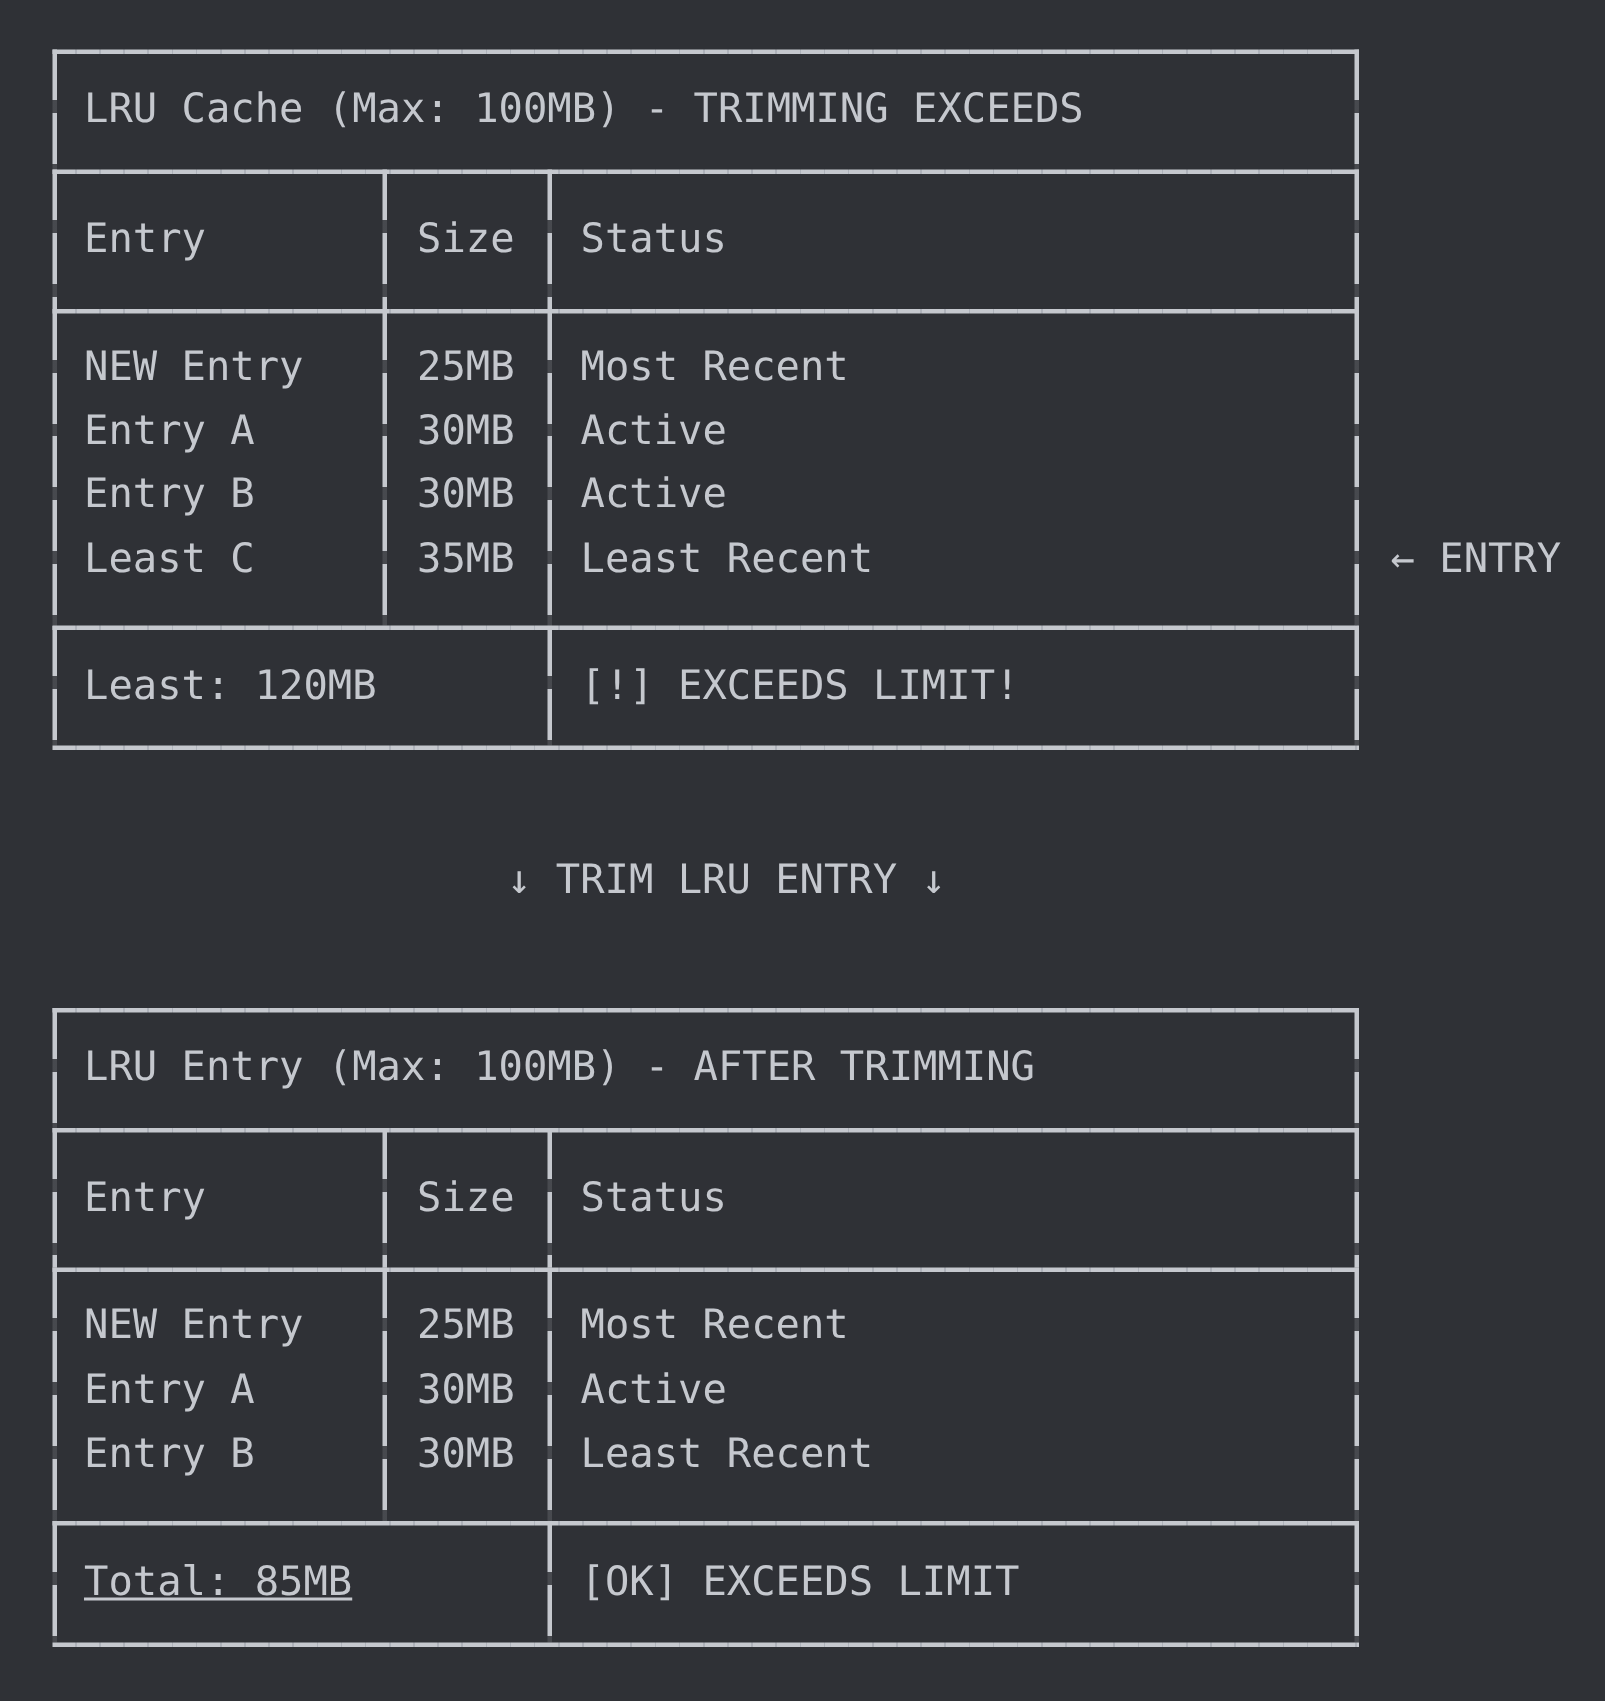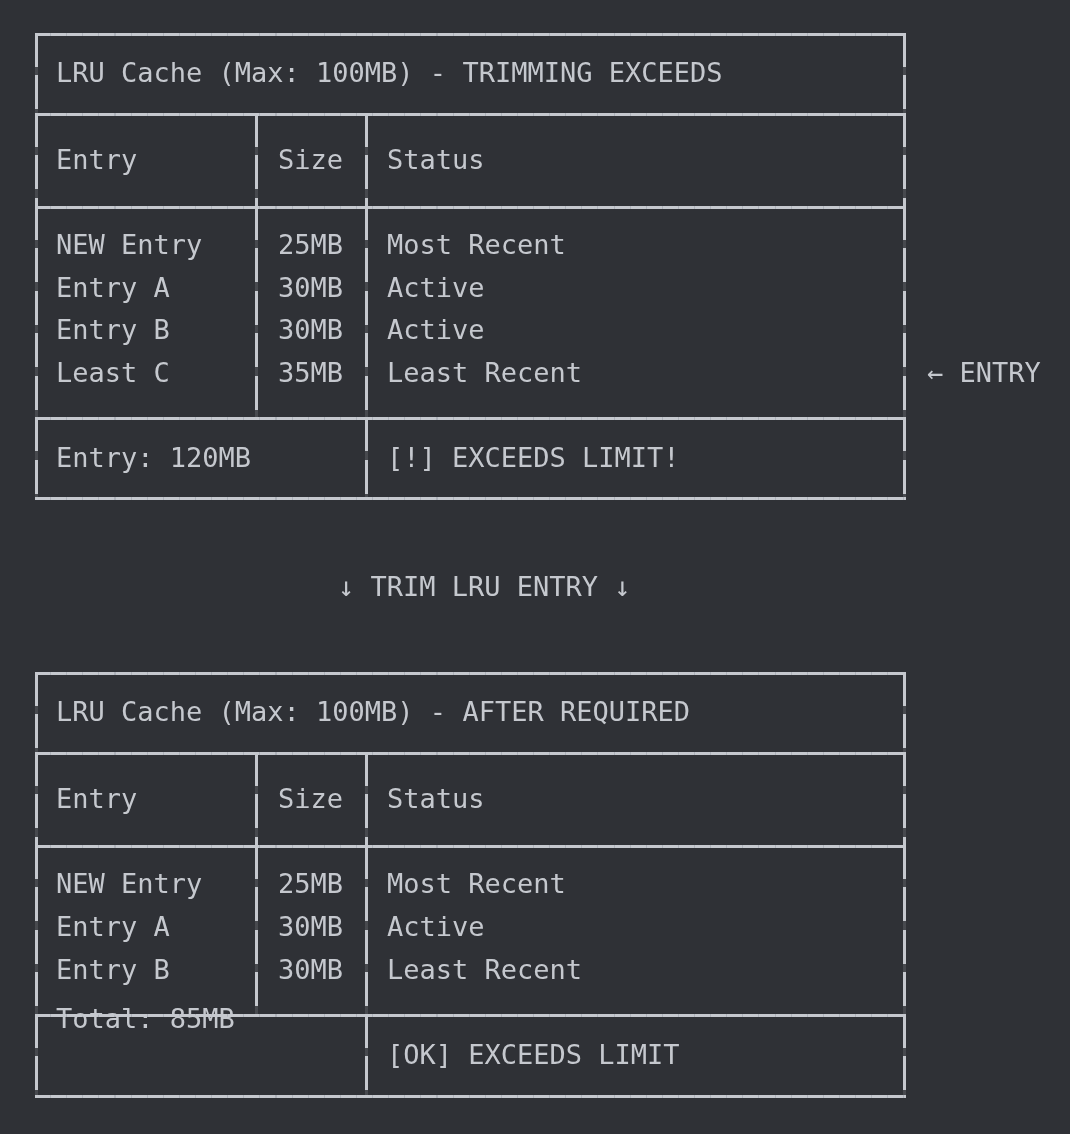--- a/index.html
+++ b/index.html
@@ -101,21 +101,21 @@
   <div class="txt" style="left:387px; top:273px;">Active</div>
 
   <div class="txt" style="left:56px;  top:315px;">Entry B</div>
   <div class="txt" style="left:278px; top:315px;">30MB</div>
   <div class="txt" style="left:387px; top:315px;">Active</div>
 
   <div class="txt" style="left:56px;  top:358px;">Least C</div>
   <div class="txt" style="left:278px; top:358px;">35MB</div>
   <div class="txt" style="left:387px; top:358px;">Least Recent</div>
 
-  <div class="txt" style="left:56px;  top:443px;">Entry: 120MB</div>
+  <div class="txt" style="left:56px;  top:443px;">Least: 120MB</div>
   <div class="txt" style="left:387px; top:443px;">[!] EXCEEDS LIMIT!</div>
 </div>
 
 <div class="txt" style="left:927px; top:358px;">← ENTRY</div>
 
 <div class="txt" style="left:338px; top:572px;">↓ TRIM LRU ENTRY ↓</div>
 
 <div class="panel">
 
   <div class="hline" style="left:35px;  top:672px;  width:871px;"></div>
@@ -133,33 +133,33 @@
   <div class="vline" style="left:903px; top:752px;  height:93px;"></div>
   <div class="vline" style="left:903px; top:845px;  height:169px;"></div>
   <div class="vline" style="left:903px; top:1014px; height:81px;"></div>
 
   <div class="vline" style="left:255px; top:752px;  height:93px;"></div>
   <div class="vline" style="left:255px; top:845px;  height:169px;"></div>
   <div class="vline" style="left:365px; top:752px;  height:93px;"></div>
   <div class="vline" style="left:365px; top:845px;  height:169px;"></div>
   <div class="vline" style="left:365px; top:1014px; height:81px;"></div>
 
-  <div class="txt" style="left:56px; top:697px;">LRU Cache (Max: 100MB) - AFTER REQUIRED</div>
+  <div class="txt" style="left:56px; top:697px;">LRU Entry (Max: 100MB) - AFTER TRIMMING</div>
 
   <div class="txt" style="left:56px;  top:784px;">Entry</div>
   <div class="txt" style="left:278px; top:784px;">Size</div>
   <div class="txt" style="left:387px; top:784px;">Status</div>
 
   <div class="txt" style="left:56px;  top:869px;">NEW Entry</div>
   <div class="txt" style="left:278px; top:869px;">25MB</div>
   <div class="txt" style="left:387px; top:869px;">Most Recent</div>
 
   <div class="txt" style="left:56px;  top:912px;">Entry A</div>
   <div class="txt" style="left:278px; top:912px;">30MB</div>
   <div class="txt" style="left:387px; top:912px;">Active</div>
 
   <div class="txt" style="left:56px;  top:955px;">Entry B</div>
   <div class="txt" style="left:278px; top:955px;">30MB</div>
   <div class="txt" style="left:387px; top:955px;">Least Recent</div>
 
-  <div class="txt" style="left:56px;  top:1004px;">Total: 85MB</div>
+  <div class="txt" style="left:56px;  top:1040px;text-decoration:underline;">Total: 85MB</div>
   <div class="txt" style="left:387px; top:1040px;">[OK] EXCEEDS LIMIT</div>
 </div>
 
 </body></html>

